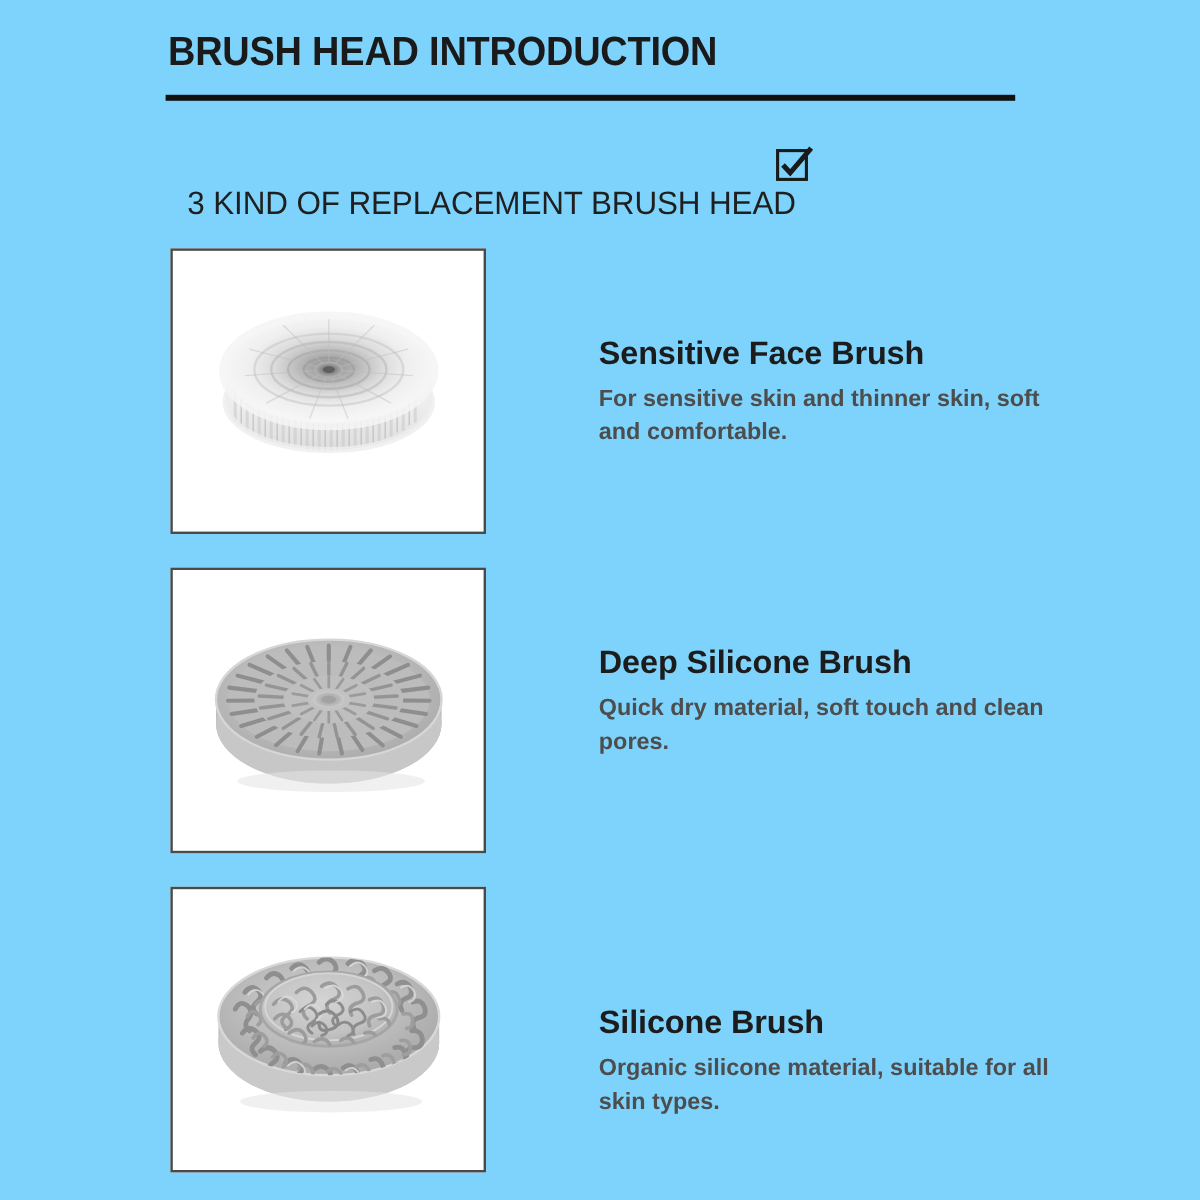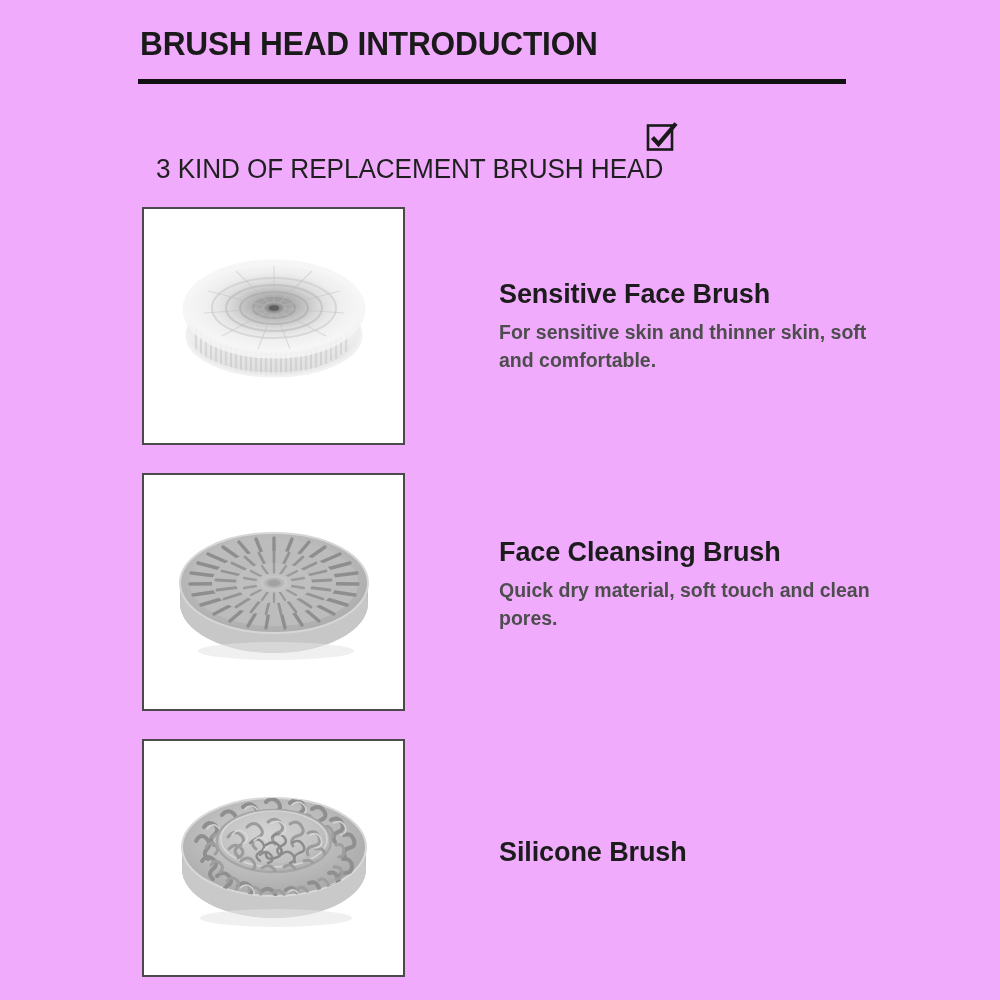--- a/index.html
+++ b/index.html
@@ -12,21 +12,21 @@
     height: 1000px;
     font-family: "Liberation Sans", sans-serif;
     -webkit-font-smoothing: antialiased;
     position: relative;
     overflow: hidden;
   }
 
   .page {
     position: absolute;
     inset: 0;
-    background: #f0abfc;
+    background: #7dd3fc;
   }
 
   
   .title {
     position: absolute;
     left: 140px;
     top: 24px;
     font-size: 34px;
     font-weight: bold;
     letter-spacing: -0.2px;
@@ -361,21 +361,21 @@
         </g>
 
         <ellipse cx="130" cy="108" rx="13" ry="7" fill="url(#g-hub2)"></ellipse>
         <ellipse cx="130" cy="108" rx="6" ry="3.2" fill="#a2a2a2"></ellipse>
 
         <ellipse cx="132" cy="176" rx="78" ry="9" fill="#e3e3e3" opacity="0.55"></ellipse>
       </svg>
     </div>
 
     <div class="text-block text-2">
-      <div class="prod-title">Face Cleansing Brush</div>
+      <div class="prod-title">Deep Silicone Brush</div>
       <div class="prod-desc">Quick dry material, soft touch and clean pores.</div>
     </div>
   </div>
 
   <div class="row row-3">
     <div class="thumb-box">
       <svg viewBox="0 0 259 234" xmlns="http://www.w3.org/2000/svg">
         <defs>
           <linearGradient id="g-side3" x1="0" y1="0" x2="0" y2="1">
             <stop offset="0%" stop-color="#c9c9c9"></stop>
@@ -488,16 +488,17 @@
 
           <path d="M122 104 q8 -6 14 2 q5 8 -5 11 q-10 3 -9 -6" fill="none" stroke="#8a8a8a" stroke-width="2.6" stroke-linecap="round"></path>
         </g>
 
         <ellipse cx="132" cy="177" rx="76" ry="9" fill="#e4e4e4" opacity="0.55"></ellipse>
       </svg>
     </div>
 
     <div class="text-block text-3">
       <div class="prod-title">Silicone Brush</div>
+      <div class="prod-desc">Organic silicone material, suitable for all skin types.</div>
     </div>
   </div>
 
 </div>
 
 </body></html>

